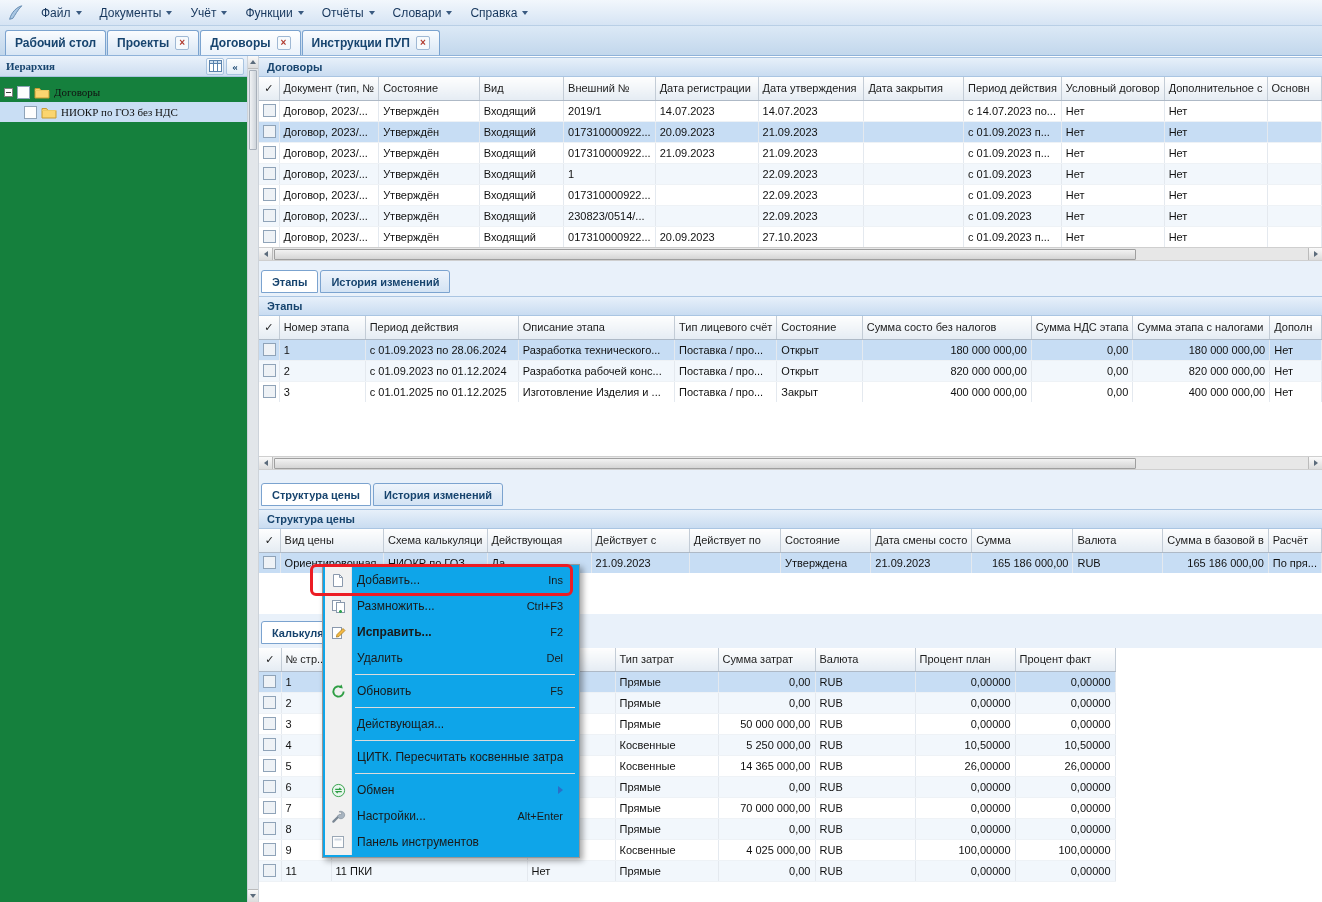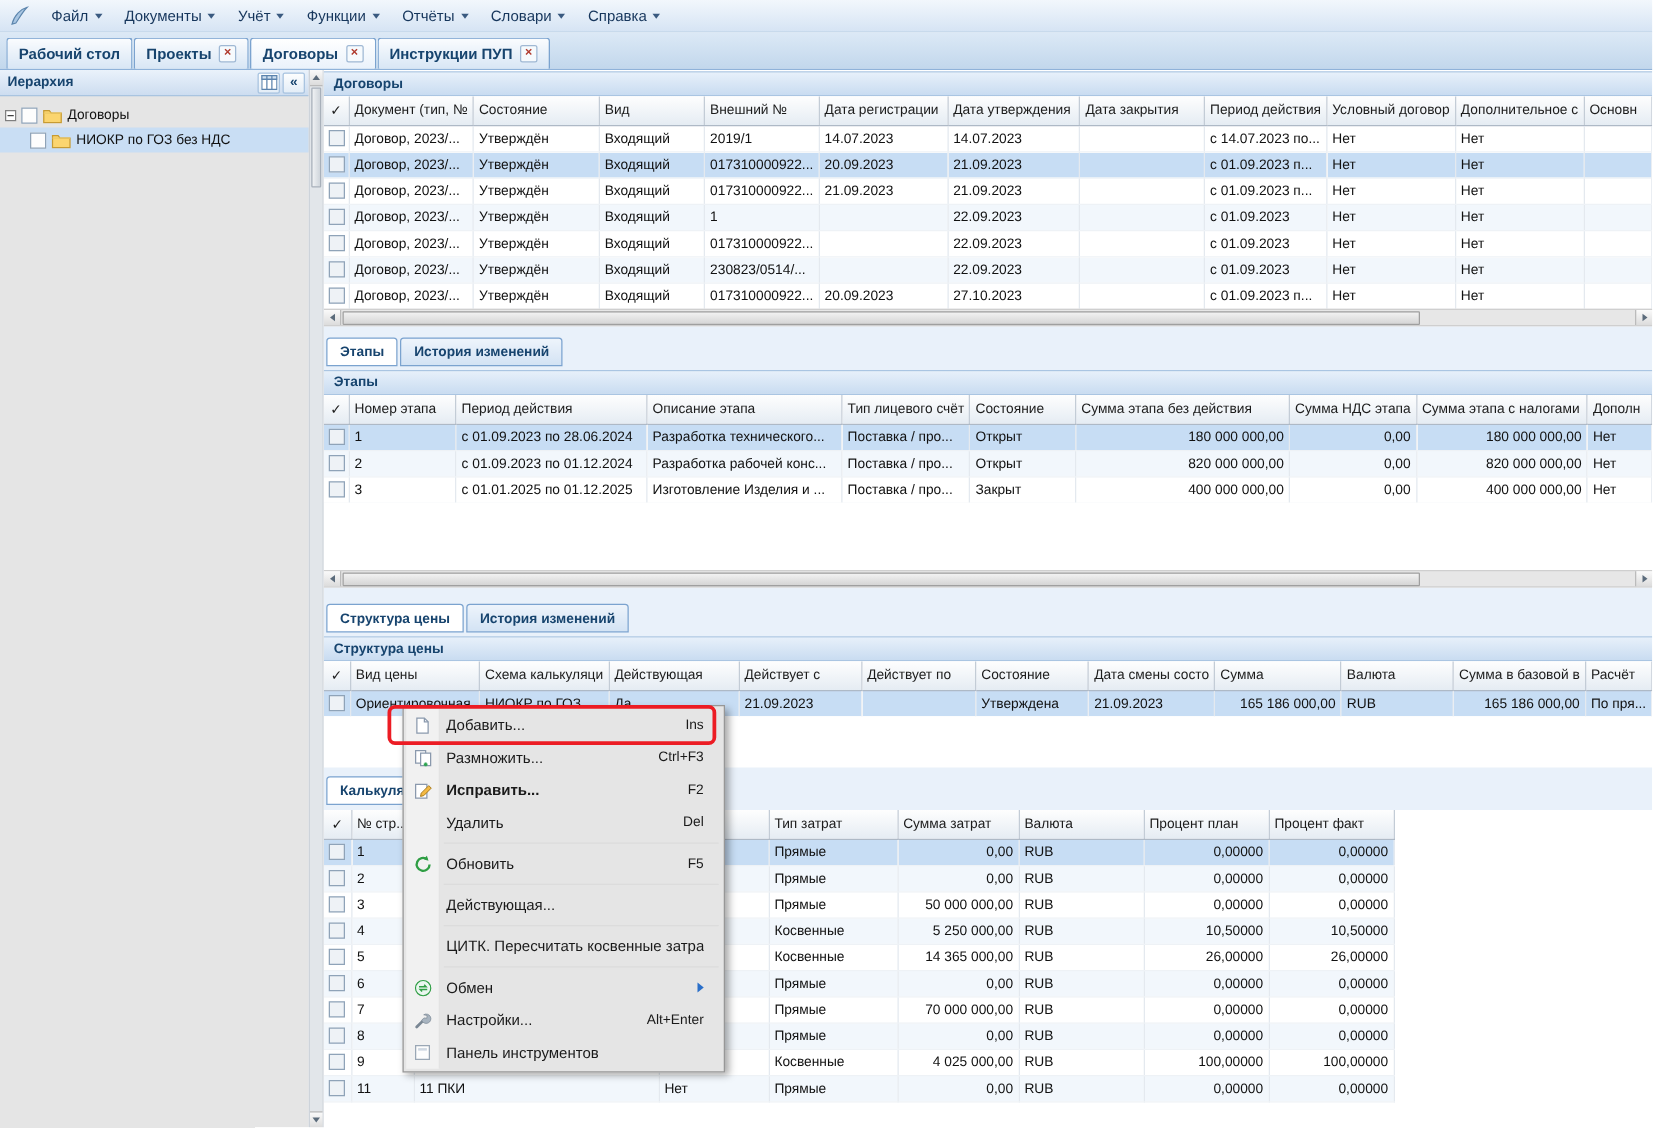--- a/index.html
+++ b/index.html
@@ -14,21 +14,21 @@
   .mi{display:flex;align-items:center;gap:5px;padding:12px 9px;height:100%;color:#16365c;font-size:12px;cursor:default;}
   .mi .arr{width:0;height:0;border-left:3.5px solid transparent;border-right:3.5px solid transparent;border-top:4px solid #3a5a80;}
 
   
   .tabbar{position:absolute;left:0;top:26px;width:100%;height:30px;background:linear-gradient(#dce9f6,#c2d7ec);border-bottom:1px solid #8fb2d9;display:flex;align-items:flex-end;padding-left:5px;gap:1px;}
   .wtab{height:25px;display:flex;align-items:center;gap:6px;padding:0 9px;border:1px solid #7ba3cf;border-bottom:none;border-radius:3px 3px 0 0;background:linear-gradient(#fafcfe,#d8e6f5);color:#17446e;font-weight:bold;font-size:12px;}
   .wtab.active{background:linear-gradient(#ffffff,#eaf2fb);}
   .wtab .x{width:14px;height:14px;border:1px solid #9fb8d4;border-radius:2px;background:#f6fafd;color:#b03a2e;font-size:10px;line-height:12px;text-align:center;font-weight:bold;}
 
   
-  .hpanel{position:absolute;left:0;top:56px;width:247px;height:846px;background:#e5e5e5;}
+  .hpanel{position:absolute;left:0;top:56px;width:247px;height:846px;background:#15803d;font-family:Liberation Serif, serif;}
   .phead{height:21px;background:linear-gradient(#eaf2fb,#cdddf0);border-bottom:1px solid #a9c4e0;display:flex;align-items:center;justify-content:space-between;padding:0 3px 0 6px;color:#17446e;font-weight:bold;font-size:11px;}
   .phicons{display:flex;gap:2px;align-items:center;}
   .phbtn{width:18px;height:17px;border:1px solid #a9c4e0;border-radius:2px;background:linear-gradient(#fdfefe,#e3edf7);display:flex;align-items:center;justify-content:center;color:#17446e;font-weight:bold;font-size:11px;}
   .tree{padding-top:5px;}
   .trow{height:20px;display:flex;align-items:center;gap:4px;white-space:nowrap;}
   .trow.sel{background:#c9def4;}
   .expander{width:9px;height:9px;border:1px solid #808080;background:#fff;position:relative;flex:0 0 9px;}
   .expander::after{content:'';position:absolute;left:1px;right:1px;top:3px;height:1px;background:#404040;}
   .cb{width:13px;height:13px;border:1px solid #8fa3b8;background:#eef2f6;flex:0 0 13px;}
   .tree .cb{background:#fdfdfd;}
@@ -66,21 +66,21 @@
   .harrow.right{border-right:none;border-left:1px solid #bbb;}
   .hthumb{height:11px;width:862px;margin-left:1px;background:linear-gradient(#f2f2f2,#d5d5d5);border:1px solid #9f9f9f;border-radius:1px;flex:0 0 862px;}
   .hfill{flex:1;}
 
   
   .tabrow{position:absolute;display:flex;align-items:flex-end;padding-left:2px;height:24px;}
   .stab{height:23px;display:flex;align-items:center;padding:0 10px;border:1px solid #7ba3cf;border-radius:3px 3px 0 0;background:linear-gradient(#eef4fb,#d3e3f4);color:#17446e;font-weight:bold;font-size:11px;margin-right:2px;}
   .stab.active{background:#fff;}
 
   
-  .ctx{position:absolute;left:322px;top:564px;width:258px;background:#e5e5e5;border:1px solid #979797;box-shadow:3px 3px 6px rgba(0,0,0,.35);padding:2px;z-index:40;}
+  .ctx{position:absolute;left:322px;top:564px;width:258px;background:#0ea5e9;border:1px solid #979797;box-shadow:3px 3px 6px rgba(0,0,0,.35);padding:2px;z-index:40;}
   .ctx::before{content:'';position:absolute;left:2px;top:2px;bottom:2px;width:26px;background:#f1f1f1;border-right:1px solid #e3e3e3;}
   .ci{position:relative;height:26px;display:flex;align-items:center;font-size:12px;color:#1a1a1a;padding-right:14px;z-index:1;}
   .ci .ico{width:26px;flex:0 0 26px;display:flex;align-items:center;justify-content:center;}
   .ci .lbl{padding-left:6px;flex:1;white-space:nowrap;overflow:hidden;}
   .ci .sc{font-size:11px;padding-left:8px;white-space:nowrap;}
   .ci.bold .lbl{font-weight:bold;}
   .sep{height:1px;background:#dcdcdc;margin:3px 2px 3px 30px;position:relative;z-index:1;}
   .subarrow{width:0;height:0;border-top:4px solid transparent;border-bottom:4px solid transparent;border-left:5px solid #2a6fc9;margin-left:6px;}
   .redbox{position:absolute;left:-15px;right:4px;top:-3px;bottom:-3px;border:3px solid #ec1c24;border-radius:6px;pointer-events:none;z-index:5;}
 </style>
@@ -387,21 +387,21 @@
             <col style="width: 55px;">
           </colgroup>
           <thead>
             <tr>
               <th class="chk-h">✓</th>
               <th>Номер этапа</th>
               <th>Период действия</th>
               <th>Описание этапа</th>
               <th>Тип лицевого счёт</th>
               <th>Состояние</th>
-              <th>Сумма этапа без действия</th>
+              <th>Сумма состо без налогов</th>
               <th>Сумма НДС этапа</th>
               <th>Сумма этапа с налогами</th>
               <th>Дополн</th>
             </tr>
           </thead>
           <tbody>
             <tr class="sel">
               <td class="chk-c">
                 <div class="cb"></div>
               </td>

